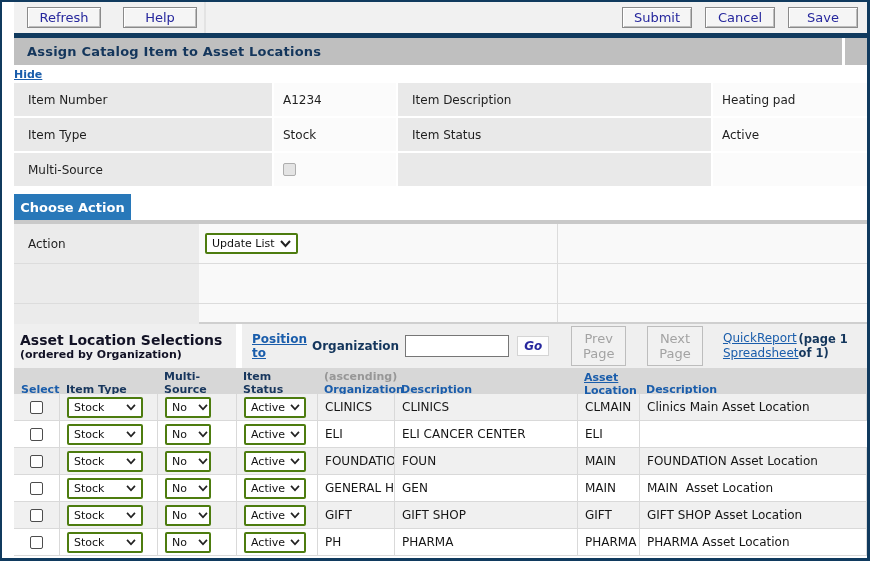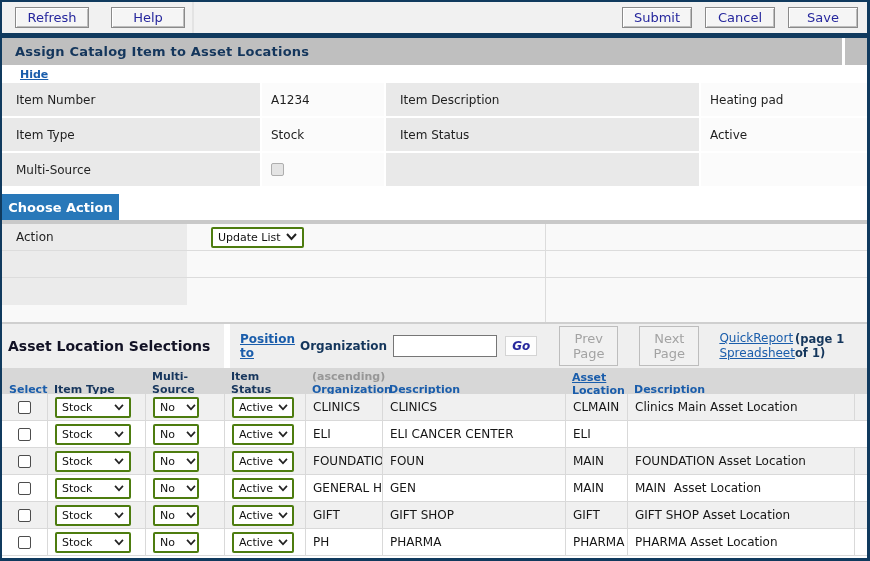--- a/index.html
+++ b/index.html
@@ -1,20 +1,20 @@
 <!DOCTYPE html>
 <html><head>
 <meta charset="utf-8">
 <style>
   * { margin:0; padding:0; box-sizing:border-box; }
   html,body { width:870px; height:561px; }
   body { font-family:"DejaVu Sans","Liberation Sans",sans-serif; background:#fff; }
 
   .page { width:870px; height:561px; border:2px solid #103a5e; border-right-width:3px; border-bottom-width:3px;
-          display:flex; flex-direction:column; overflow:hidden; background:#fff; }
+          display:flex; flex-direction:column; overflow:hidden; background:#fff;padding-left:12px; }
 
   
   .toolbar { height:31px; background:#f1f1f1; display:flex; align-items:center; position:relative; flex:0 0 auto; }
   .btn { font-family:"DejaVu Sans",sans-serif; font-size:13px; color:#26279d; background:#f5f5f5;
          border:1px solid #8a8a8a; box-shadow:inset 1px 1px 0 #ffffff, inset -1px -1px 0 #bdbdbd;
          padding:2px 0; width:74px; text-align:center; cursor:pointer; }
   .btn-refresh { margin-left:13px; }
   .btn-help { margin-left:22px; }
   .tb-divider { position:absolute; left:190px; top:0; width:2px; height:31px; background:#e3e3e3; }
   .tb-right { margin-left:auto; display:flex; gap:13px; margin-right:9px; }
@@ -22,38 +22,38 @@
 
   .navy-strip { height:5px; background:#103a5e; flex:0 0 auto; }
 
   
   .titlebar { height:27px; background:#bfbfbf; display:flex; align-items:center; position:relative; flex:0 0 auto; }
   .titlebar .title { font-size:13px; font-weight:bold; color:#14365c; padding-left:13px; letter-spacing:.2px; }
   .titlebar .notch { position:absolute; right:22px; top:0; width:3px; height:27px; background:#fff; }
 
   .hide-row { height:18px; background:#fff; display:flex; align-items:center; flex:0 0 auto; }
   a.lnk { color:#1a5dab; text-decoration:underline; cursor:pointer; }
-  .hide-row a { font-size:11px; margin-left:18px; font-weight:bold; }
+  .hide-row a { font-size:11px; margin-left:0; font-weight:bold; }
 
   
   .form-grid { display:grid; grid-template-columns:258px 122px 313px 173px; grid-auto-rows:33px;
                background:#fff; row-gap:2px; column-gap:2px; flex:0 0 auto; }
   .f-label { background:#e9e9e9; font-size:12px; color:#1f1f1f; display:flex; align-items:center; padding-left:14px; }
   .f-value { background:#fbfbfb; font-size:12px; color:#1f1f1f; display:flex; align-items:center; padding-left:9px; }
   .cb { width:13px; height:13px; border:1px solid #4d4d4d; background:#fff; border-radius:2px; display:inline-block; }
   .cb.disabled { background:#e4e4e4; border-color:#aeaeae; }
 
   .gap-white { height:8px; background:#fff; flex:0 0 auto; }
 
   
   .tab { width:117px; height:26px; background:#2878b9; color:#fff; font-size:13px; font-weight:bold;
          display:flex; align-items:center; justify-content:center; flex:0 0 auto; cursor:pointer; }
   .silver-strip { height:4px; background:#c9c9c9; flex:0 0 auto; }
   .action-area { height:98px; background:#f9f9f9; position:relative; flex:0 0 auto; }
-  .action-row { height:27px; display:flex; border-bottom:1px solid #dcdcdc;gap:18px; }
+  .action-row { height:40px; display:flex; border-bottom:1px solid #dcdcdc; }
   .action-label-cell { width:185px; background:#ebebeb; font-size:12px; color:#1f1f1f;
                        display:flex; align-items:center; padding-left:14px; flex:0 0 auto; }
   .action-content { flex:1; display:flex; align-items:center; padding-left:6px; }
   .action-vline { position:absolute; left:543px; top:0; width:1px; height:98px; background:#dcdcdc; }
 
   
   .sel { display:inline-flex; align-items:center; justify-content:space-between; background:#fff;
          border:2px solid #4d7c0f; border-radius:2px; height:21px; padding:0 5px; font-size:11px; color:#111;
          cursor:pointer; }
   .sel svg { flex:0 0 auto; margin-left:5px; }
@@ -168,20 +168,21 @@
       <div class="action-label-cell"></div>
       <div class="action-content"></div>
     </div>
   </div>
 
   <div class="sep-line"></div>
 
   <div class="sec-bar">
     <div class="sec-left">
       <div class="sec-title">Asset Location Selections</div>
+      <div class="sec-sub">(ordered by Organization)</div>
     </div>
     <div class="sec-div"></div>
     <div class="sec-pos">
       <a class="lnk">Position to</a>
       <span class="pos-label">Organization</span>
       <input class="pos-input" type="text" value="" style="">
       <span class="go-box">Go</span>
     </div>
     <div class="pager">
       <div class="btn-disabled">Prev Page</div>

